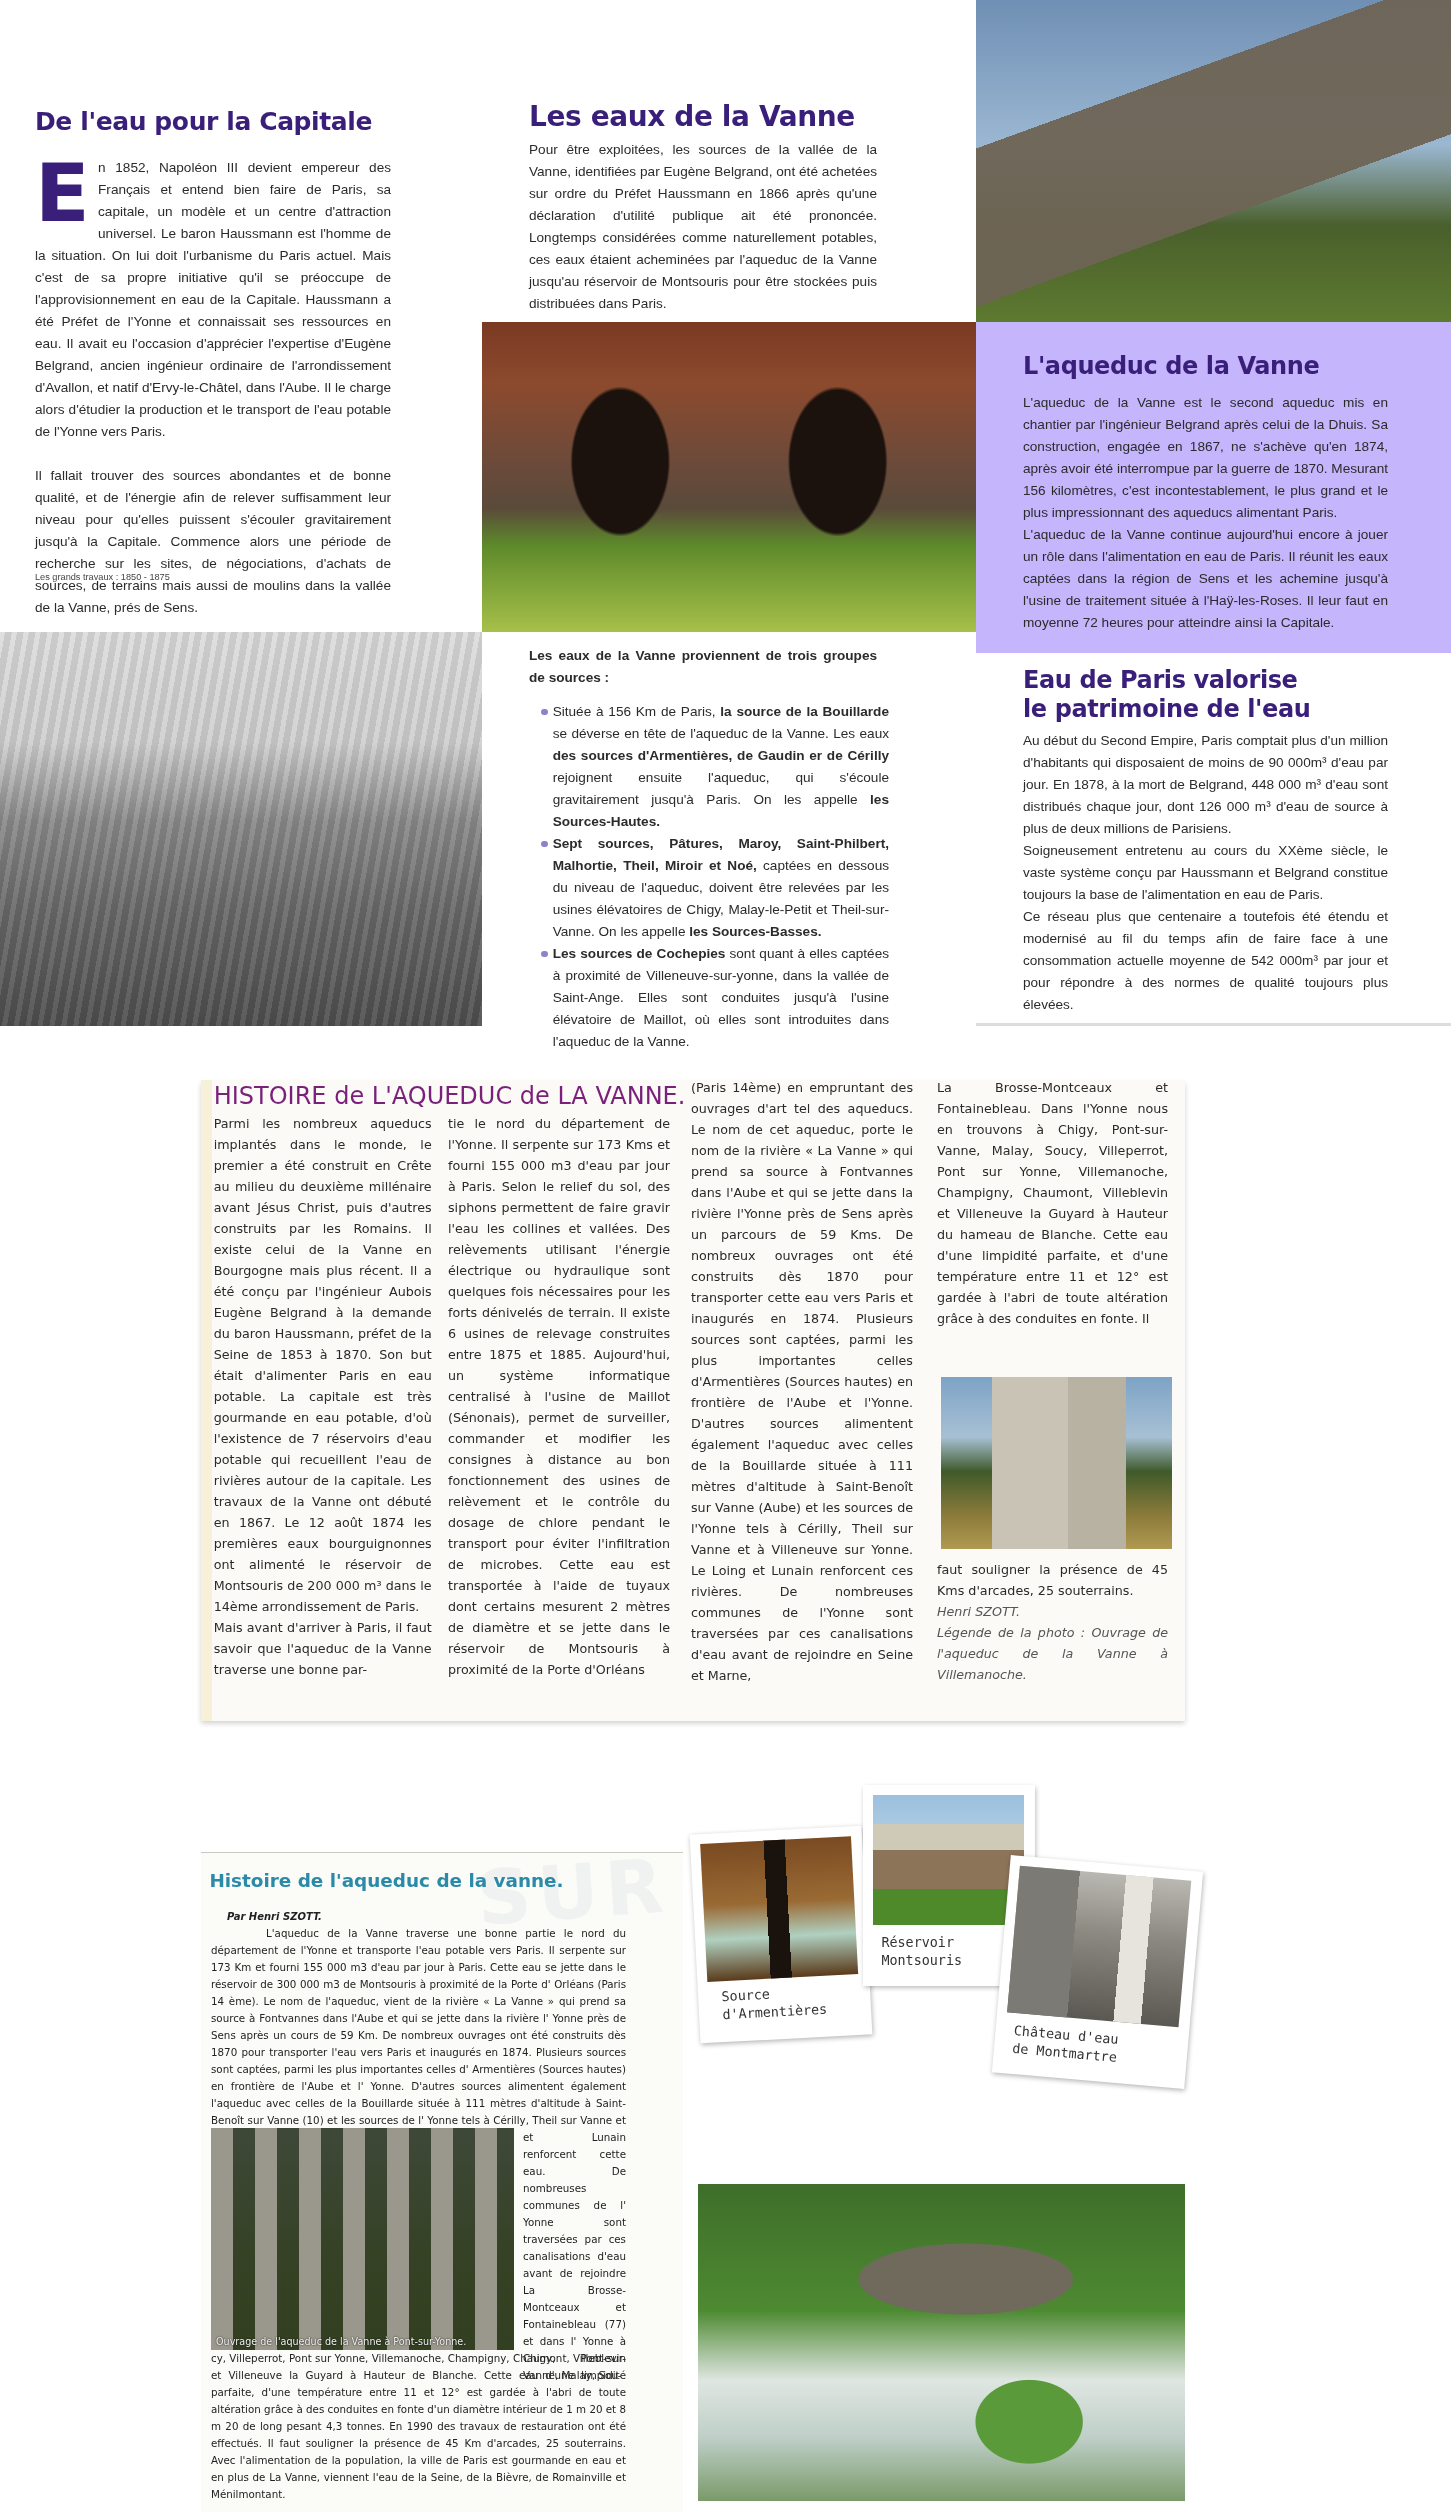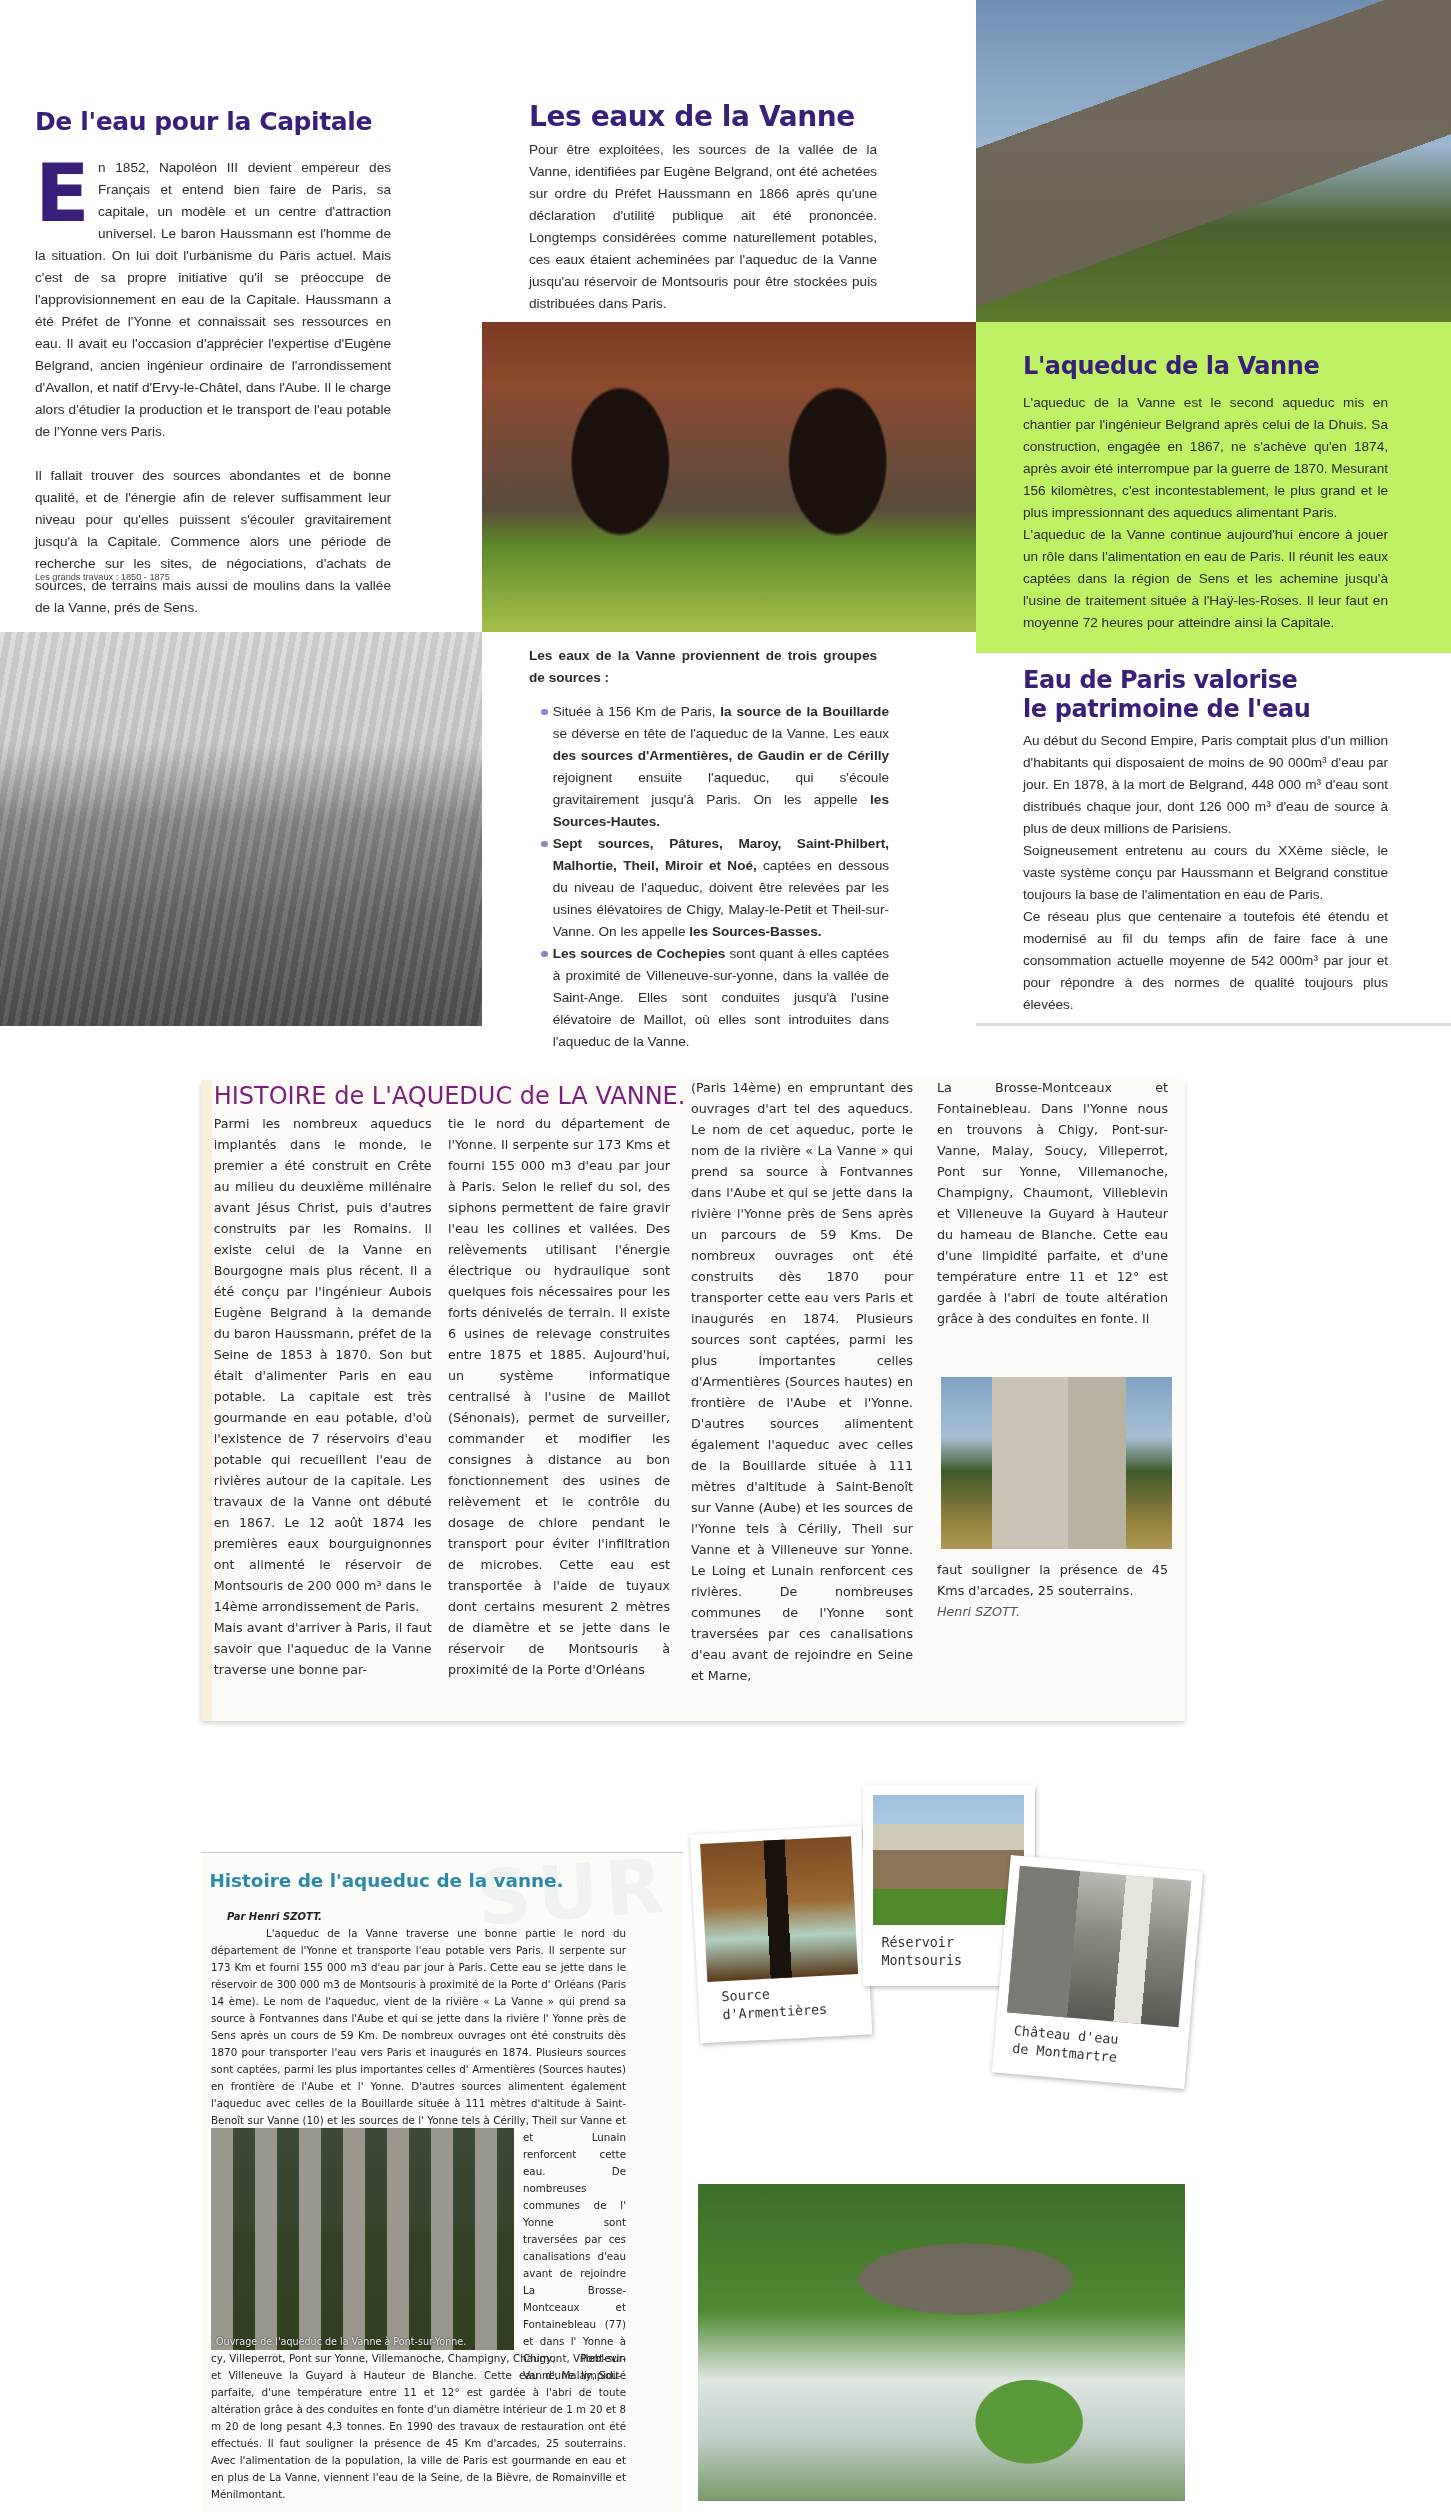--- a/index.html
+++ b/index.html
@@ -96,21 +96,21 @@
       <li>
         <b>Sept sources, Pâtures, Maroy, Saint-Philbert, Malhortie, Theil, Miroir et Noé,</b><span> captées en dessous du niveau de l'aqueduc, doivent être relevées par les usines élévatoires de Chigy, Malay-le-Petit et Theil-sur-Vanne. On les appelle </span><b>les Sources-Basses.</b>
       </li>
       <li>
         <b>Les sources de Cochepies</b><span> sont quant à elles captées à proximité de Villeneuve-sur-yonne, dans la vallée de Saint-Ange. Elles sont conduites jusqu'à l'usine élévatoire de Maillot, où elles sont introduites dans l'aqueduc de la Vanne.</span>
       </li>
     </ul>
   </div>
 
   <div class="abs photo photo-aqueduct-top" style="left:976px;top:0;width:476px;height:322px;"></div>
-  <div class="abs" style="left:976px;top:322px;width:476px;height:331px;background:#bef264;">
+  <div class="abs" style="left:976px;top:322px;width:476px;height:331px;background:#c4b5fd;">
     <h2 class="abs brochure-title" style="left:47px;top:30px;font-size:24px;">L'aqueduc de la Vanne</h2>
     <div class="abs" style="left:47px;top:70px;width:365px;">
       <p class="brochure-text">L'aqueduc de la Vanne est le second aqueduc mis en chantier par l'ingénieur Belgrand après celui de la Dhuis. Sa construction, engagée en 1867, ne s'achève qu'en 1874, après avoir été interrompue par la guerre de 1870. Mesurant 156 kilomètres, c'est incontestablement, le plus grand et le plus impressionnant des aqueducs alimentant Paris.</p>
       <p class="brochure-text">L'aqueduc de la Vanne continue aujourd'hui encore à jouer un rôle dans l'alimentation en eau de Paris. Il réunit les eaux captées dans la région de Sens et les achemine jusqu'à l'usine de traitement située à l'Haÿ-les-Roses. Il leur faut en moyenne 72 heures pour atteindre ainsi la Capitale.</p>
     </div>
   </div>
   <div class="abs" style="left:976px;top:653px;width:476px;height:373px;background:#fff;">
     <h2 class="abs brochure-title" style="left:47px;top:13.4px;font-size:24px;line-height:28.5px;">
       <span>Eau de Paris valorise</span><br>
       <span>le patrimoine de l'eau</span>
@@ -130,20 +130,21 @@
     <span>Parmi les nombreux aqueducs implantés dans le monde, le premier a été construit en Crête au milieu du deuxième millénaire avant Jésus Christ, puis d'autres construits par les Romains. Il existe celui de la Vanne en Bourgogne mais plus récent. Il a été conçu par l'ingénieur Aubois Eugène Belgrand à la demande du baron Haussmann, préfet de la Seine de 1853 à 1870. Son but était d'alimenter Paris en eau potable. La capitale est très gourmande en eau potable, d'où l'existence de 7 réservoirs d'eau potable qui recueillent l'eau de rivières autour de la capitale. Les travaux de la Vanne ont débuté en 1867. Le 12 août 1874 les premières eaux bourguignonnes ont alimenté le réservoir de Montsouris de 200 000 m³ dans le 14ème arrondissement de Paris.</span><br>
     <span>Mais avant d'arriver à Paris, il faut savoir que l'aqueduc de la Vanne traverse une bonne par-</span>
   </p>
   <p class="abs mid-col" style="left:236px;top:33px;width:222px;">tie le nord du département de l'Yonne. Il serpente sur 173 Kms et fourni 155 000 m3 d'eau par jour à Paris. Selon le relief du sol, des siphons permettent de faire gravir l'eau les collines et vallées. Des relèvements utilisant l'énergie électrique ou hydraulique sont quelques fois nécessaires pour les forts dénivelés de terrain. Il existe 6 usines de relevage construites entre 1875 et 1885. Aujourd'hui, un système informatique centralisé à l'usine de Maillot (Sénonais), permet de surveiller, commander et modifier les consignes à distance au bon fonctionnement des usines de relèvement et le contrôle du dosage de chlore pendant le transport pour éviter l'infiltration de microbes. Cette eau est transportée à l'aide de tuyaux dont certains mesurent 2 mètres de diamètre et se jette dans le réservoir de Montsouris à proximité de la Porte d'Orléans</p>
   <p class="abs mid-col" style="left:479px;top:-3.3px;width:222px;">(Paris 14ème) en empruntant des ouvrages d'art tel des aqueducs. Le nom de cet aqueduc, porte le nom de la rivière « La Vanne » qui prend sa source à Fontvannes dans l'Aube et qui se jette dans la rivière l'Yonne près de Sens après un parcours de 59 Kms. De nombreux ouvrages ont été construits dès 1870 pour transporter cette eau vers Paris et inaugurés en 1874. Plusieurs sources sont captées, parmi les plus importantes celles d'Armentières (Sources hautes) en frontière de l'Aube et l'Yonne. D'autres sources alimentent également l'aqueduc avec celles de la Bouillarde située à 111 mètres d'altitude à Saint-Benoît sur Vanne (Aube) et les sources de l'Yonne tels à Cérilly, Theil sur Vanne et à Villeneuve sur Yonne. Le Loing et Lunain renforcent ces rivières. De nombreuses communes de l'Yonne sont traversées par ces canalisations d'eau avant de rejoindre en Seine et Marne,</p>
   <p class="abs mid-col" style="left:725px;top:-3.3px;width:231px;">La Brosse-Montceaux et Fontainebleau. Dans l'Yonne nous en trouvons à Chigy, Pont-sur-Vanne, Malay, Soucy, Villeperrot, Pont sur Yonne, Villemanoche, Champigny, Chaumont, Villeblevin et Villeneuve la Guyard à Hauteur du hameau de Blanche. Cette eau d'une limpidité parfaite, et d'une température entre 11 et 12° est gardée à l'abri de toute altération grâce à des conduites en fonte. Il</p>
   <div class="abs photo photo-tower" style="left:729px;top:297px;width:231px;height:172px;"></div>
   <div class="abs" style="left:725px;top:479px;width:231px;">
     <p class="mid-col">faut souligner la présence de 45 Kms d'arcades, 25 souterrains.</p>
     <p class="mid-col"><em>Henri SZOTT.</em></p>
+    <p class="mid-col"><em>Légende de la photo : Ouvrage de l'aqueduc de la Vanne à Villemanoche.</em></p>
   </div>
 </section>
 
 <section class="abs bot-article" style="left:201px;top:1852px;width:482px;height:660px;">
   <div class="abs watermark" style="left:276px;top:-5px;">SUR</div>
   <h2 class="abs bot-title" style="left:8.4px;top:16.7px;">Histoire de l'aqueduc de la vanne.</h2>
   <p class="abs bot-byline" style="left:10px;top:42px;">Par Henri SZOTT.</p>
   <p class="abs bot-text" style="left:10px;top:72px;width:415px;text-indent:55px;">L'aqueduc de la Vanne traverse une bonne partie le nord du département de l'Yonne et transporte l'eau potable vers Paris. Il serpente sur 173 Km et fourni 155 000 m3 d'eau par jour à Paris. Cette eau se jette dans le réservoir de 300 000 m3 de Montsouris à proximité de la Porte d' Orléans (Paris 14 ème). Le nom de l'aqueduc, vient de la rivière « La Vanne » qui prend sa source à Fontvannes dans l'Aube et qui se jette dans la rivière l' Yonne près de Sens après un cours de 59 Km. De nombreux ouvrages ont été construits dès 1870 pour transporter l'eau vers Paris et inaugurés en 1874. Plusieurs sources sont captées, parmi les plus importantes celles d' Armentières (Sources hautes) en frontière de l'Aube et l' Yonne. D'autres sources alimentent également l'aqueduc avec celles de la Bouillarde située à 111 mètres d'altitude à Saint-Benoît sur Vanne (10) et les sources de l' Yonne tels à Cérilly, Theil sur Vanne et Villeneuve sur Yonne. Le Loing</p>
   <div class="abs photo photo-aqueduct-bottom" style="left:10px;top:275px;width:303px;height:222px;">
     <span class="photo-caption-overlay">Ouvrage de l'aqueduc de la Vanne à Pont-sur-Yonne.</span>

